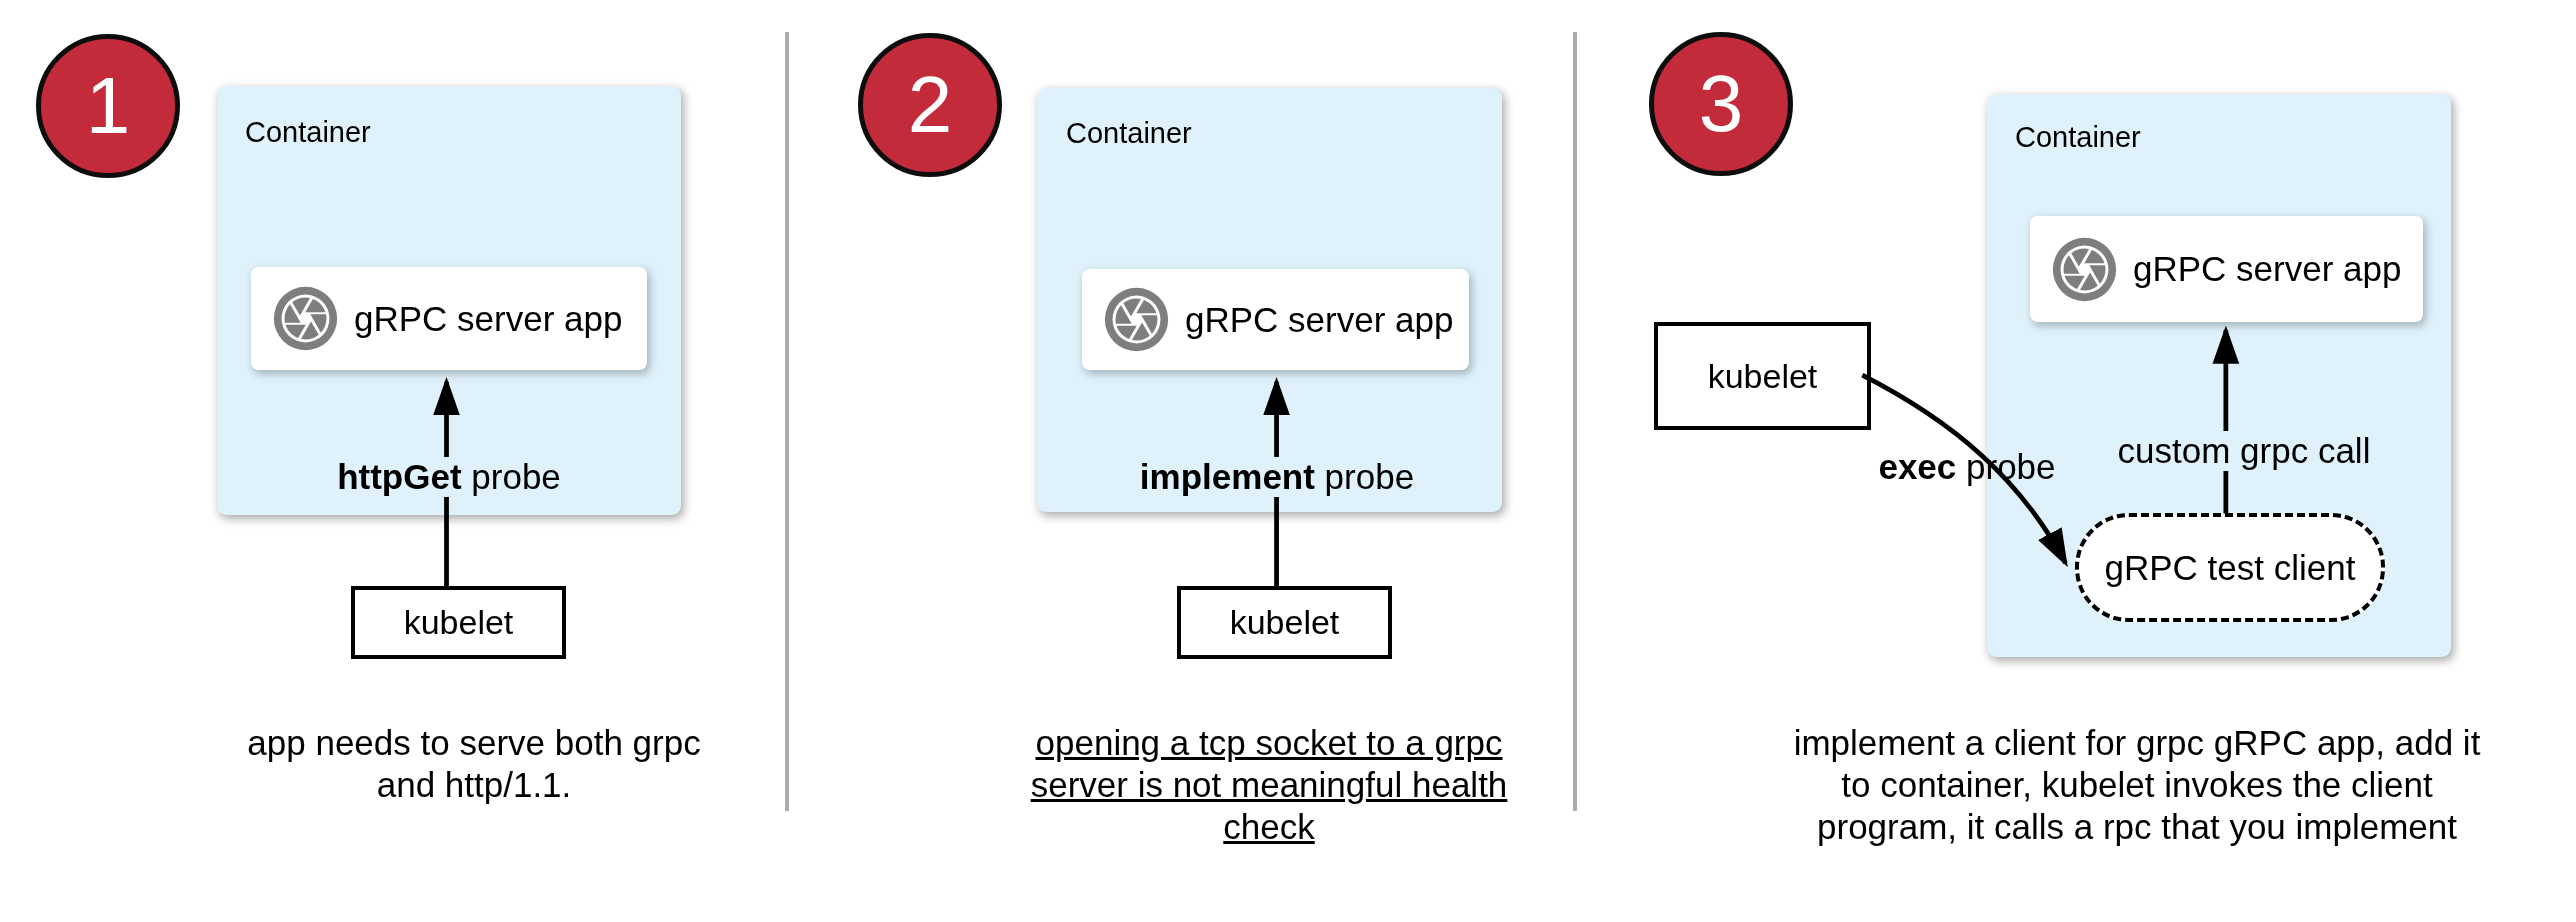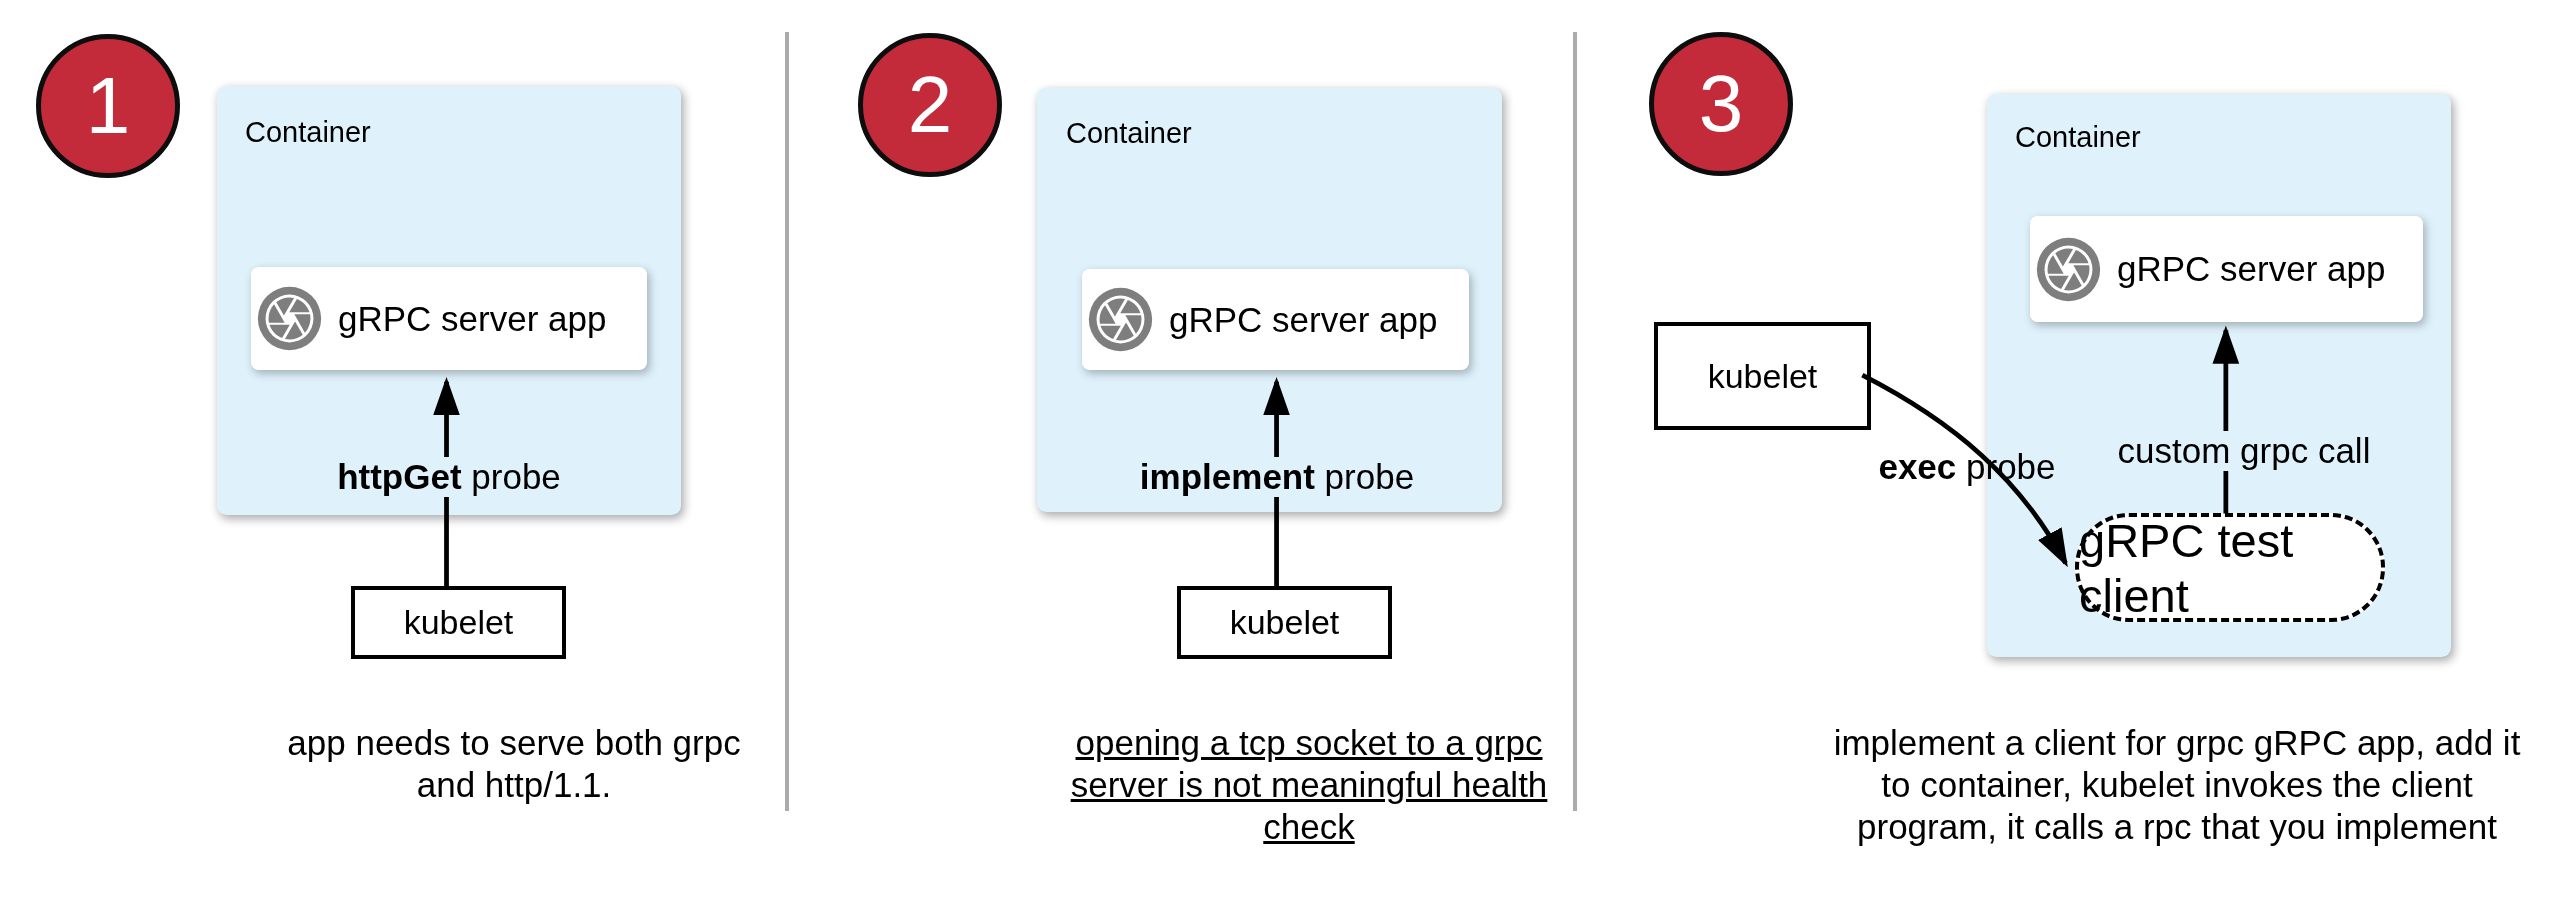--- a/index.html
+++ b/index.html
@@ -38,21 +38,21 @@
   #container-3{left:1987px;top:94px;width:464px;height:563px;}
 
   .container-label{position:absolute;font-size:29px;line-height:38px;z-index:2;}
   #container-label-1{left:245px;top:113px;}
   #container-label-2{left:1066px;top:114px;}
   #container-label-3{left:2015px;top:118px;}
 
   .app-box{
     position:absolute;background:#fff;border-radius:7.6px;
     box-shadow:2.9px 3.8px 8.6px rgba(0,0,0,0.26);
-    display:flex;align-items:center;padding-left:6px;gap:16px;
+    display:flex;align-items:center;padding-left:22px;gap:16px;
     box-sizing:border-box;z-index:3;
   }
   #app-box-1{left:251px;top:267px;width:396px;height:103px;}
   #app-box-2{left:1082px;top:269px;width:387px;height:101px;}
   #app-box-3{left:2030px;top:216px;width:393px;height:106px;}
   .app-box .app-label{font-size:35px;white-space:nowrap;}
   .app-icon{flex:0 0 auto;display:block;}
 
   .kubelet-box{
     position:absolute;background:#fff;border:4.8px solid #000;box-sizing:border-box;
@@ -60,39 +60,39 @@
     font-size:34px;z-index:3;margin-left:8px;
   }
   #kubelet-1{left:343px;top:586px;width:215px;height:73px;}
   #kubelet-2{left:1169px;top:586px;width:215px;height:73px;}
   #kubelet-3{left:1646px;top:322px;width:217px;height:108px;}
 
   .test-client-box{
     position:absolute;left:2075px;top:513px;width:310px;height:109px;
     background:#fff;border:4.8px dashed #000;border-radius:54px;box-sizing:border-box;
     display:flex;align-items:center;justify-content:center;
-    font-size:47px;z-index:3;
+    font-size:35px;z-index:3;
   }
 
   .arrow-overlay{position:absolute;left:0;top:0;z-index:4;pointer-events:none;}
 
   .probe-label{
     position:absolute;transform:translateX(-50%);
     font-size:35px;line-height:40px;white-space:nowrap;
     background:var(--container-blue);padding:0 7.6px;z-index:5;
   }
   #probe-label-1{left:449px;top:457px;}
   #probe-label-2{left:1277px;top:457px;}
   #exec-probe-label{left:1967px;top:447px;background:transparent;padding:0;}
   #custom-call-label{left:2244px;top:431px;}
   .probe-label b{font-weight:bold;}
 
   .caption{
     position:absolute;transform:translateX(-50%);
-    font-size:35px;line-height:42px;text-align:center;white-space:nowrap;z-index:2;margin-left:40px;
+    font-size:35px;line-height:42px;text-align:center;white-space:nowrap;z-index:2;
   }
   #caption-1{left:474px;top:722px;}
   #caption-2{left:1269px;top:722px;text-decoration:underline;}
   #caption-3{left:2137px;top:722px;}
 </style>
 </head>
 <body>
 
 <div class="page">
 

